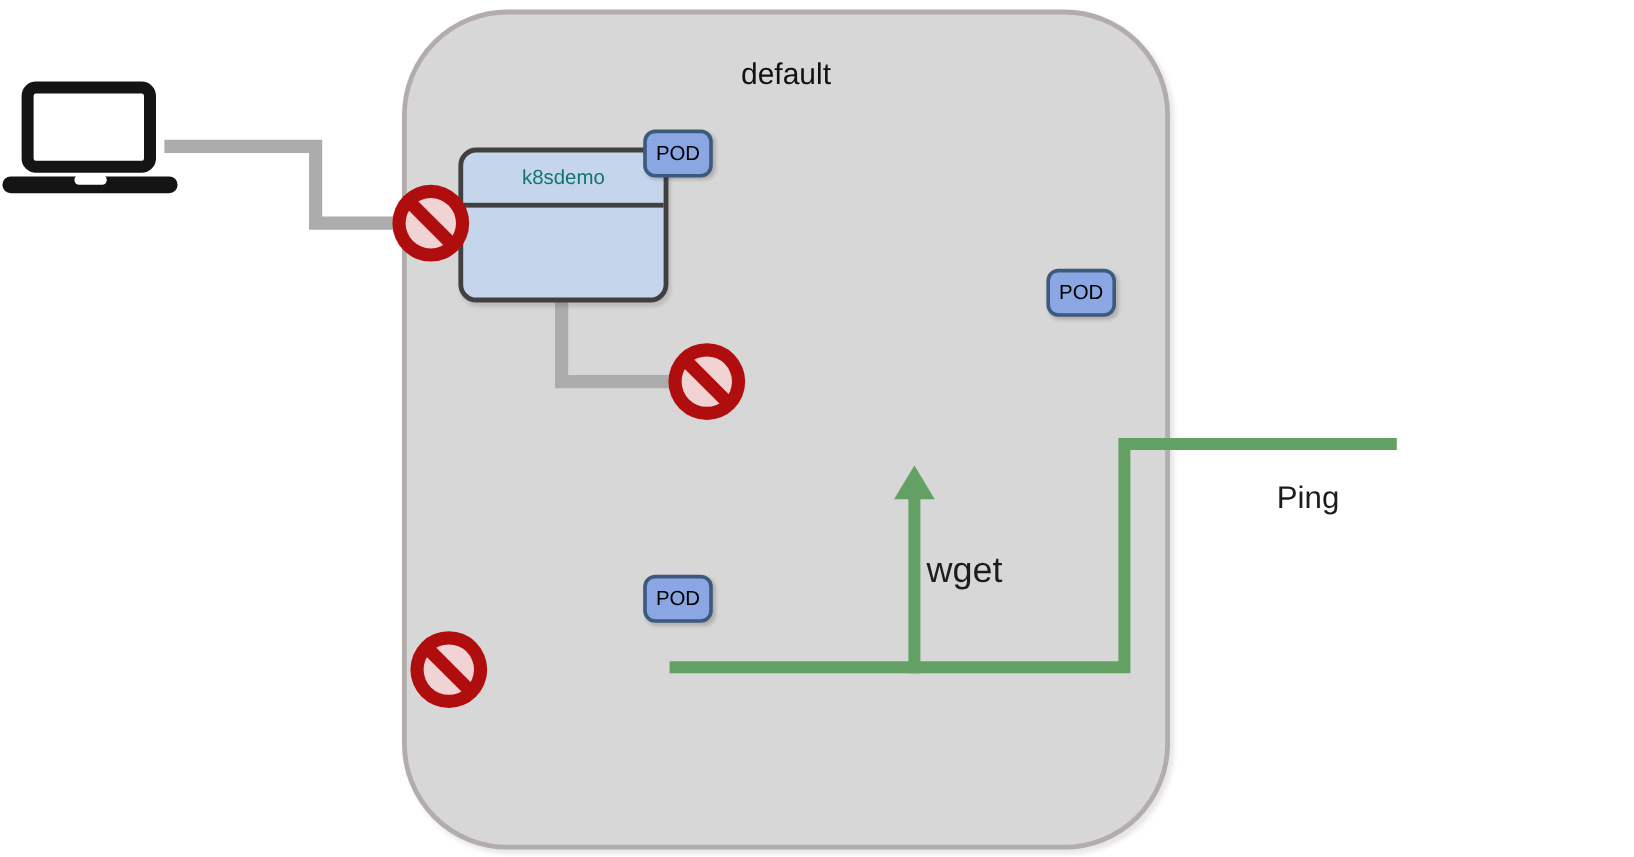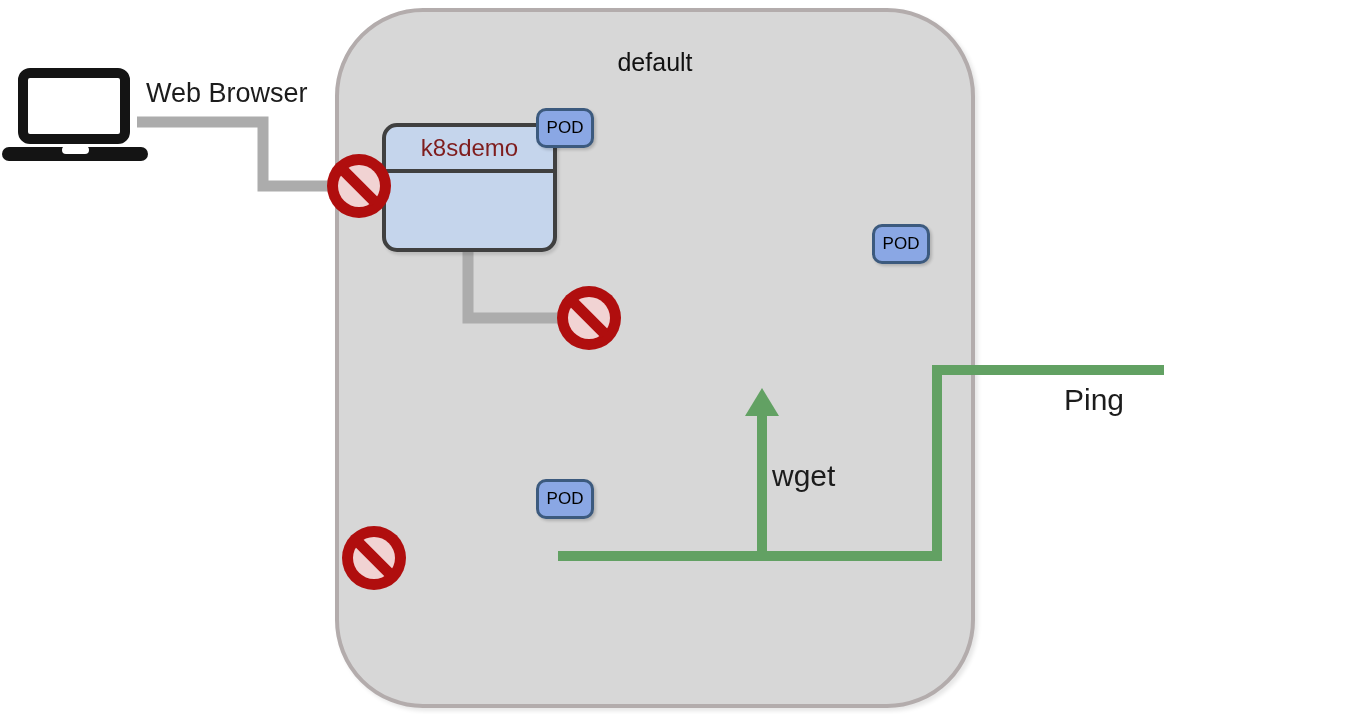--- a/index.html
+++ b/index.html
@@ -21,21 +21,21 @@
   }
 
   
   .pod{
     position:absolute;box-sizing:border-box;
     background:var(--podfill);border:4px solid var(--podborder);border-radius:15px;
     z-index:3;box-shadow:2px 3px 3px rgba(0,0,0,0.12);
   }
   .pod-title{
     box-sizing:border-box;width:100%;display:flex;align-items:center;justify-content:center;
-    border-bottom:4px solid var(--podborder);font-size:24px;color:#7f1d1d;
+    border-bottom:4px solid var(--podborder);font-size:17px;color:#0f766e;
   }
   .pod-k8sdemo{left:382px;top:123px;width:175px;height:129px;}
   .pod-k8sdemo .pod-title{height:46px;}
   .pod-backend{left:610px;top:250px;width:295px;height:135px;}
   .pod-backend .pod-title{height:48px;}
   .pod-alpine{left:382px;top:493px;width:175px;height:129px;}
   .pod-alpine .pod-title{height:47px;}
 
   
   .badge{
@@ -45,21 +45,21 @@
     font-size:17px;color:#000000;z-index:4;box-shadow:2px 2px 3px rgba(0,0,0,0.18);
   }
   .badge-1{left:536px;top:108px;}
   .badge-2{left:872px;top:224px;}
   .badge-3{left:536px;top:479px;}
 
   
   .flabel{position:absolute;z-index:5;white-space:nowrap;color:#1c1c1c;}
   .lbl-browser{left:146px;top:78px;font-size:27px;}
   .lbl-wget{left:772px;top:459px;font-size:30px;}
-  .lbl-ping{left:1064px;top:383px;font-size:30px;}
+  .lbl-ping{left:1064px;top:399px;font-size:26px;}
 
   
   .gray-line{fill:none;stroke:var(--grayline);stroke-width:11;}
   .green-line{fill:none;stroke:var(--green);stroke-width:10;}
   .green-fill{fill:var(--green);}
   .gray-arrow{fill:var(--grayarrow);}
   .ink{fill:var(--ink);}
   .ink-stroke{fill:#ffffff;stroke:var(--ink);stroke-width:10;}
   .dot{fill:#ffffff;}
   .sign-red{fill:var(--red);}
@@ -133,17 +133,16 @@
       <circle class="sign-inner" r="21"></circle>
       <rect class="sign-red" x="-23" y="-5.5" width="46" height="11" rx="2" transform="rotate(45)"></rect>
     </g>
     <g transform="translate(374,558)">
       <circle class="sign-red" r="32"></circle>
       <circle class="sign-inner" r="21"></circle>
       <rect class="sign-red" x="-23" y="-5.5" width="46" height="11" rx="2" transform="rotate(45)"></rect>
     </g>
   </svg>
 
-  <div class="flabel lbl-browser">Web Browser</div>
   <div class="flabel lbl-wget">wget</div>
   <div class="flabel lbl-ping">Ping</div>
 
 </div>
 
 </body></html>

